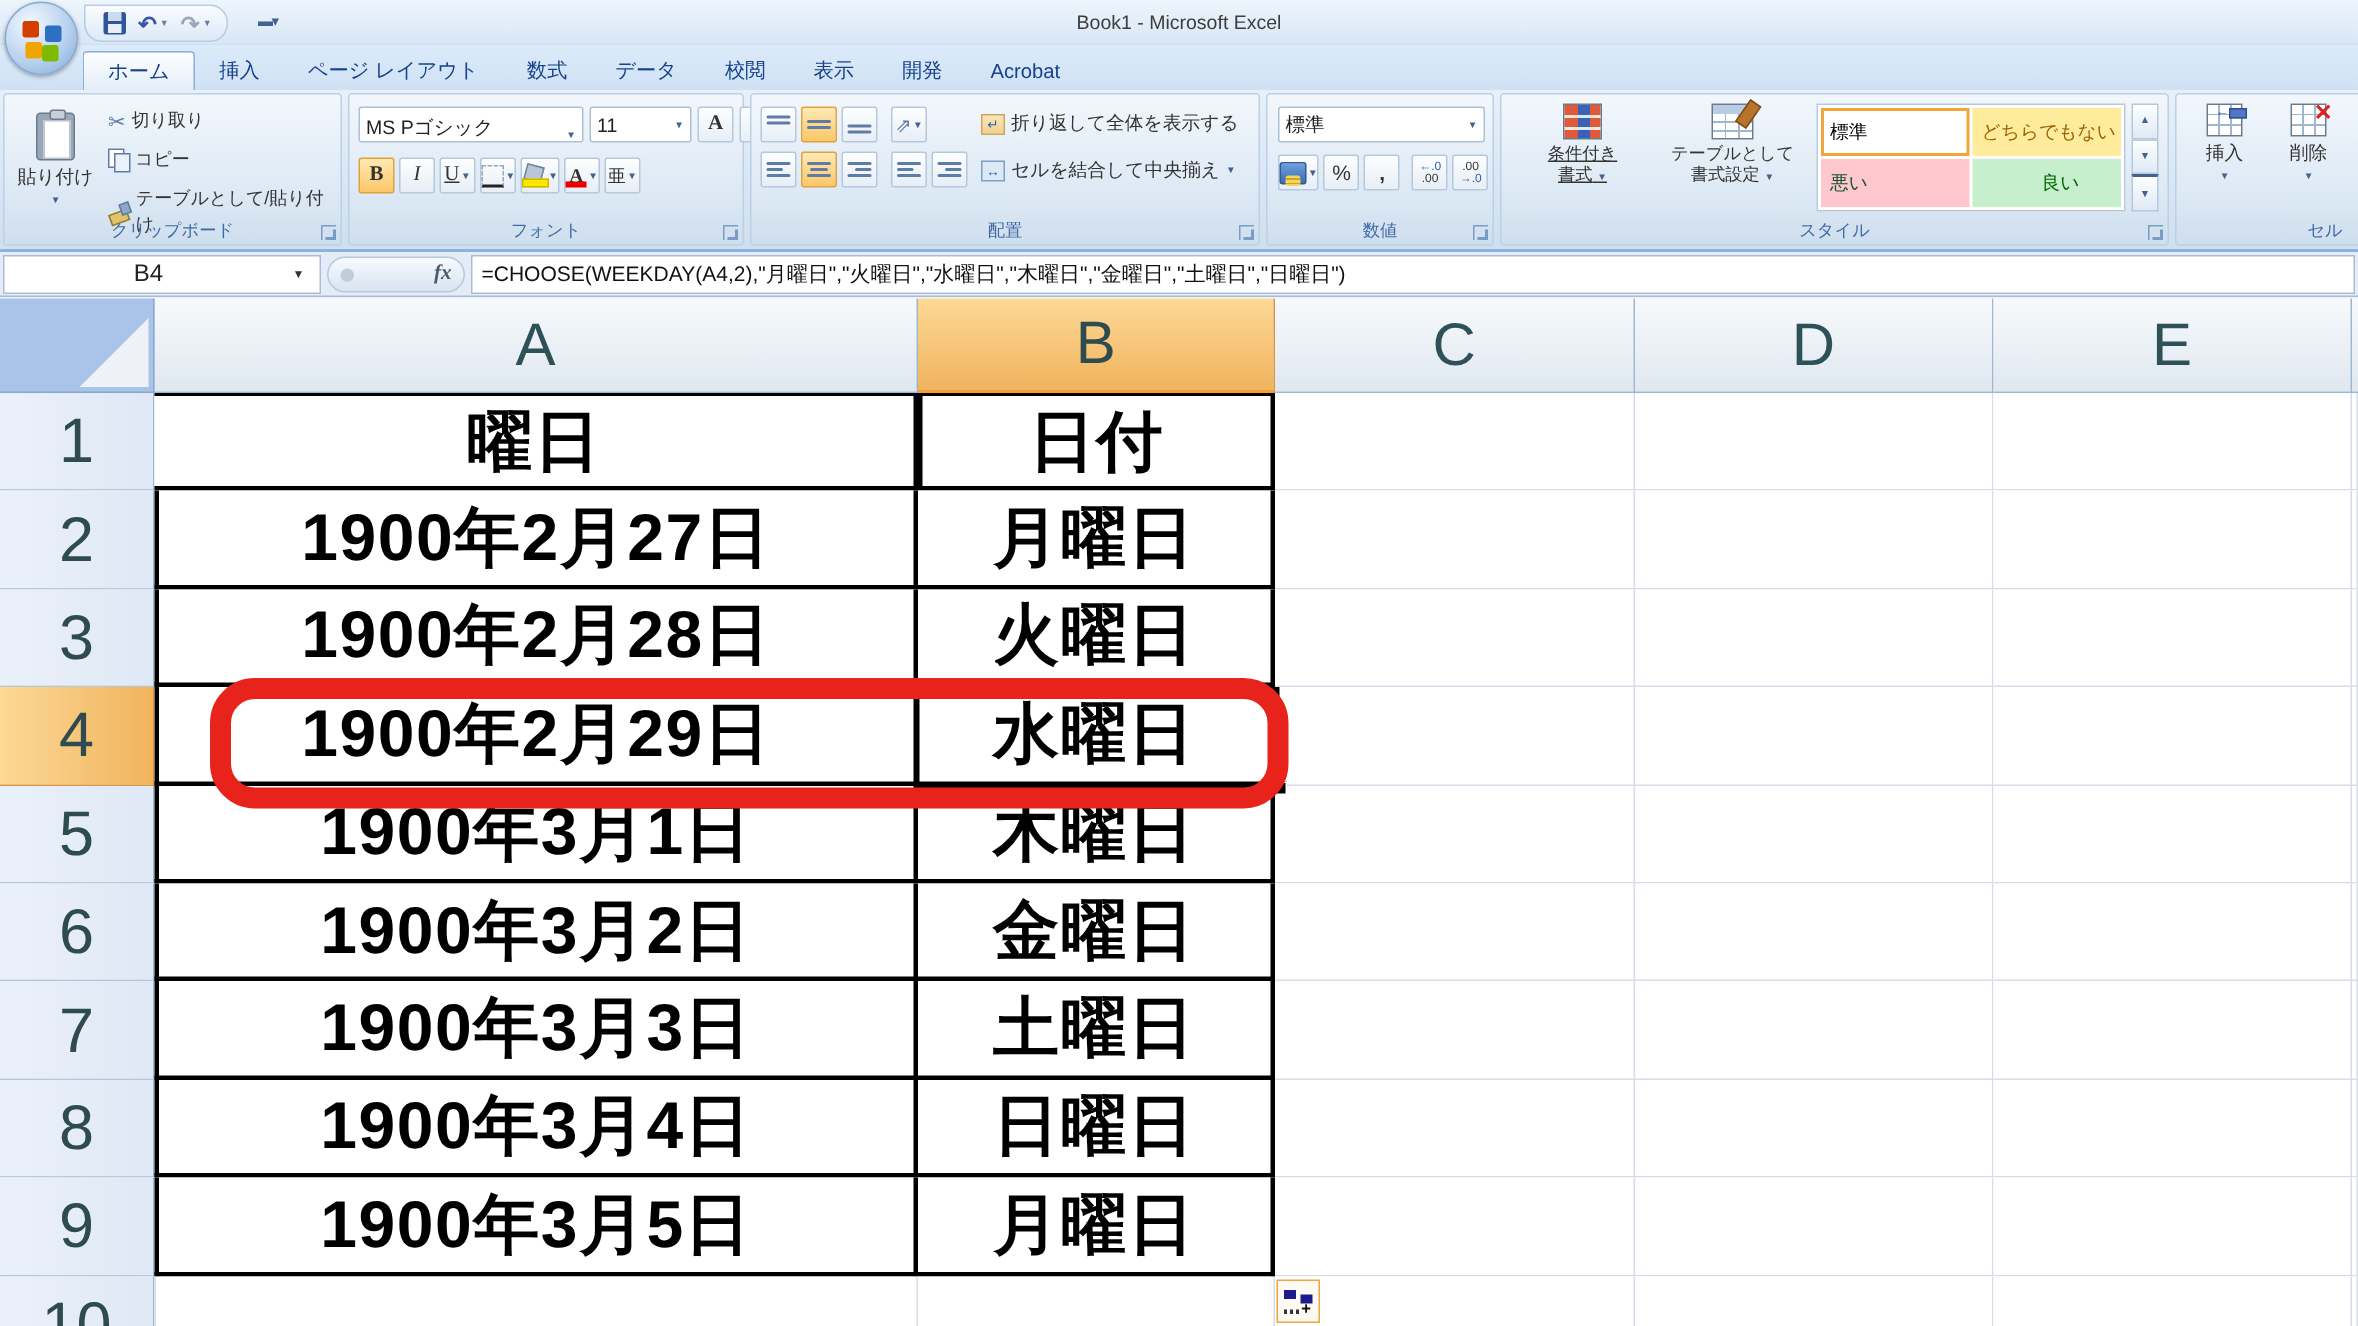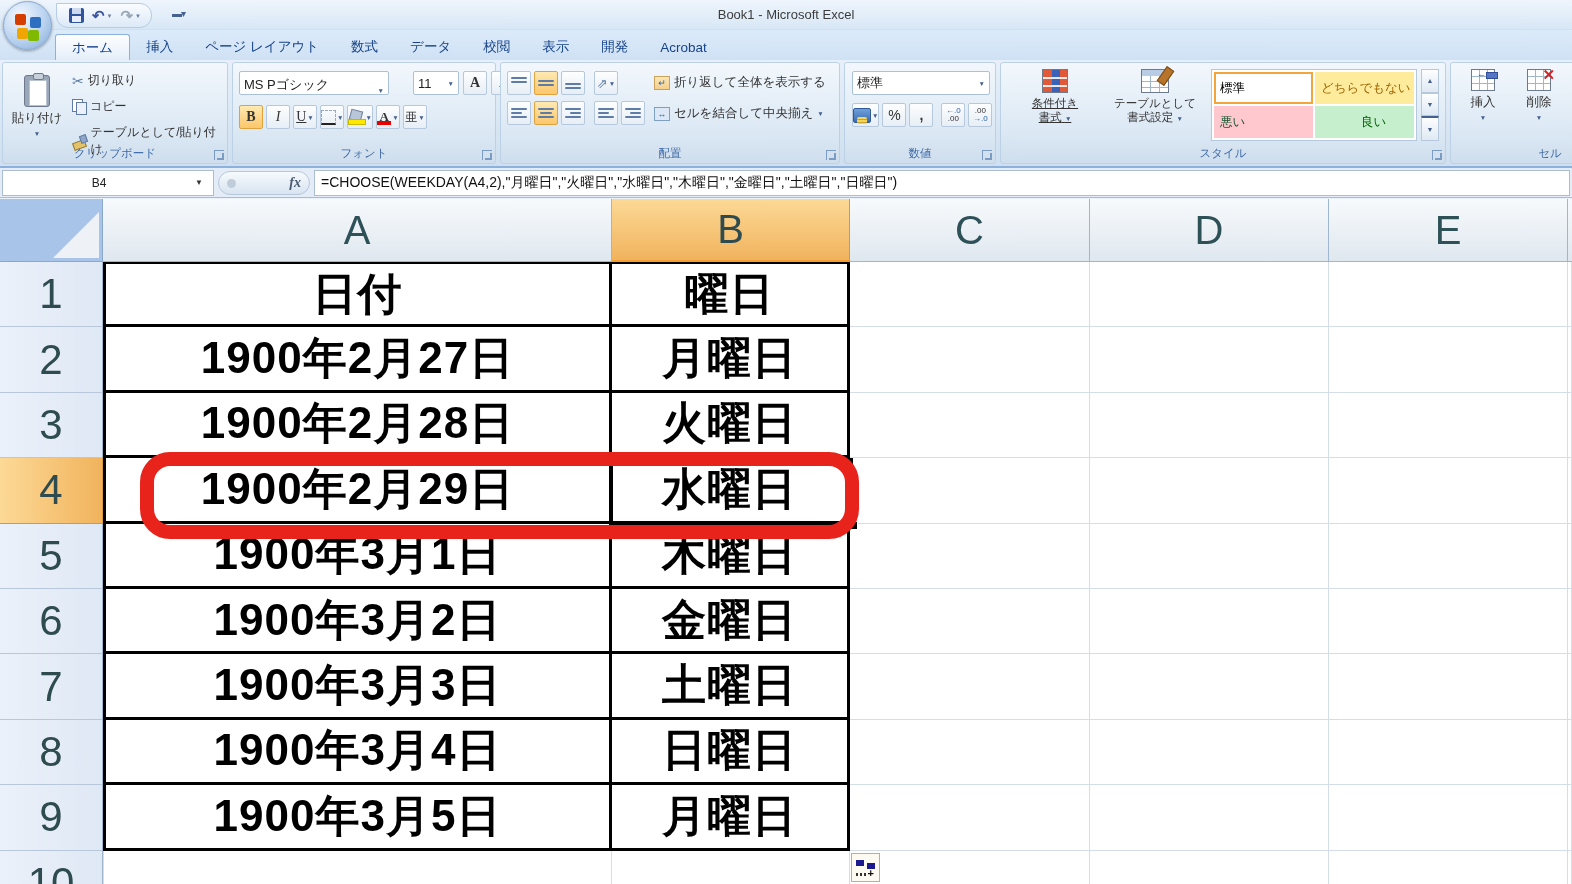--- a/index.html
+++ b/index.html
@@ -137,21 +137,21 @@
   #insert-btn { left:6px; } #delete-btn { left:62px; } #format-btn { left:118px; }
   .tbl-mini { width:24px; height:22px; background:#fff; border:1px solid #6d7a8c; position:relative;
       background-image:repeating-linear-gradient(90deg,transparent 0 7px,#9eb6ce 7px 8px), repeating-linear-gradient(transparent 0 6px,#9eb6ce 6px 7px); }
   .ins-mark { position:absolute; right:-4px; top:2px; width:12px; height:7px; background:#5576c4; border:1px solid #2f4f9a; }
   .ins-mark::before { content:"←"; position:absolute; left:-10px; top:-4px; font-size:9px; color:#2f4f9a; }
   .del-mark { position:absolute; right:-5px; top:-4px; color:#d22; font-size:15px; font-weight:bold; }
 
   
   #formulabar { position:absolute; left:0; top:168px; width:1572px; height:30px; background:#e4edf7; border-bottom:1px solid #aabdd4; display:flex; align-items:center; }
   #namebox { width:212px; height:26px; margin:2px 0 2px 2px; background:#fff; border:1px solid #aabdd4; display:flex; align-items:center; }
-  #namebox-val { flex:1; text-align:center; font-size:12px; color:#222; }
+  #namebox-val { flex:1; text-align:center; font-size:16px; color:#222; }
   #namebox-arr { width:18px; font-size:8px; color:#333; }
   #fx-pill { width:92px; height:24px; margin-left:4px; background:linear-gradient(#f6fafd,#d8e4f1); border:1px solid #b7c8dc; border-radius:12px; display:flex; align-items:center; justify-content:flex-end; padding-right:8px; position:relative; }
   #fx-pill::before { content:""; position:absolute; left:8px; top:7px; width:9px; height:9px; border-radius:50%; background:#c0ccda; }
   #fx-label { font-family:"Liberation Serif",serif; font-style:italic; font-weight:bold; font-size:14px; color:#4a5a70; }
   #formula-input { flex:1; height:26px; margin:2px 2px 2px 4px; background:#fff; border:1px solid #aabdd4; display:flex; align-items:center; padding-left:6px; font-size:14px; color:#111; white-space:nowrap; overflow:hidden; }
 
   
   #grid { position:absolute; left:0; top:199px; width:1572px; height:780px; display:grid;
     grid-template-columns:103px 509px 238px 240px 239px 239px 4px;
     grid-template-rows:63px repeat(10,65.4px); background:#fff; }
@@ -253,21 +253,21 @@
       <div class="rg-label">クリップボード</div>
       <div class="launcher"></div>
     </div>
 
     <div class="rgroup" id="grp-font">
       <div class="font-row1">
         <div class="combo" style="width:150px;align-items:flex-end;">
           <span>MS Pゴシック</span>
           <span class="arr">▼</span>
         </div>
-        <div class="combo" style="width:46px;margin-left:20px;">
+        <div class="combo" style="width:68px;">
           <span>11</span>
           <span class="arr">▼</span>
         </div>
         <div class="fbtn">
             <span class="grow-shrink">A</span>
             <span class="gs-mark">▲</span>
           </div>
         <div class="fbtn">
             <span class="grow-shrink" style="font-size:11px;">A</span>
             <span class="gs-mark">▼</span>
@@ -479,22 +479,22 @@
 
     <div class="corner"></div>
     <div class="col-head">A</div>
     <div class="col-head sel">B</div>
     <div class="col-head">C</div>
     <div class="col-head">D</div>
     <div class="col-head">E</div>
     <div class="sliver-head"></div>
 
     <div class="row-head">1</div>
+    <div class="tcell rtop">曜日</div>
     <div class="tcell colA rtop">日付</div>
-    <div class="tcell rtop">曜日</div>
     <div class="ecell"></div>
       <div class="ecell"></div>
       <div class="ecell"></div>
       <div class="ecell"></div>
 
     <div class="row-head">2</div>
     <div class="tcell colA">1900年2月27日</div>
     <div class="tcell">月曜日</div>
     <div class="ecell"></div>
       <div class="ecell"></div>

